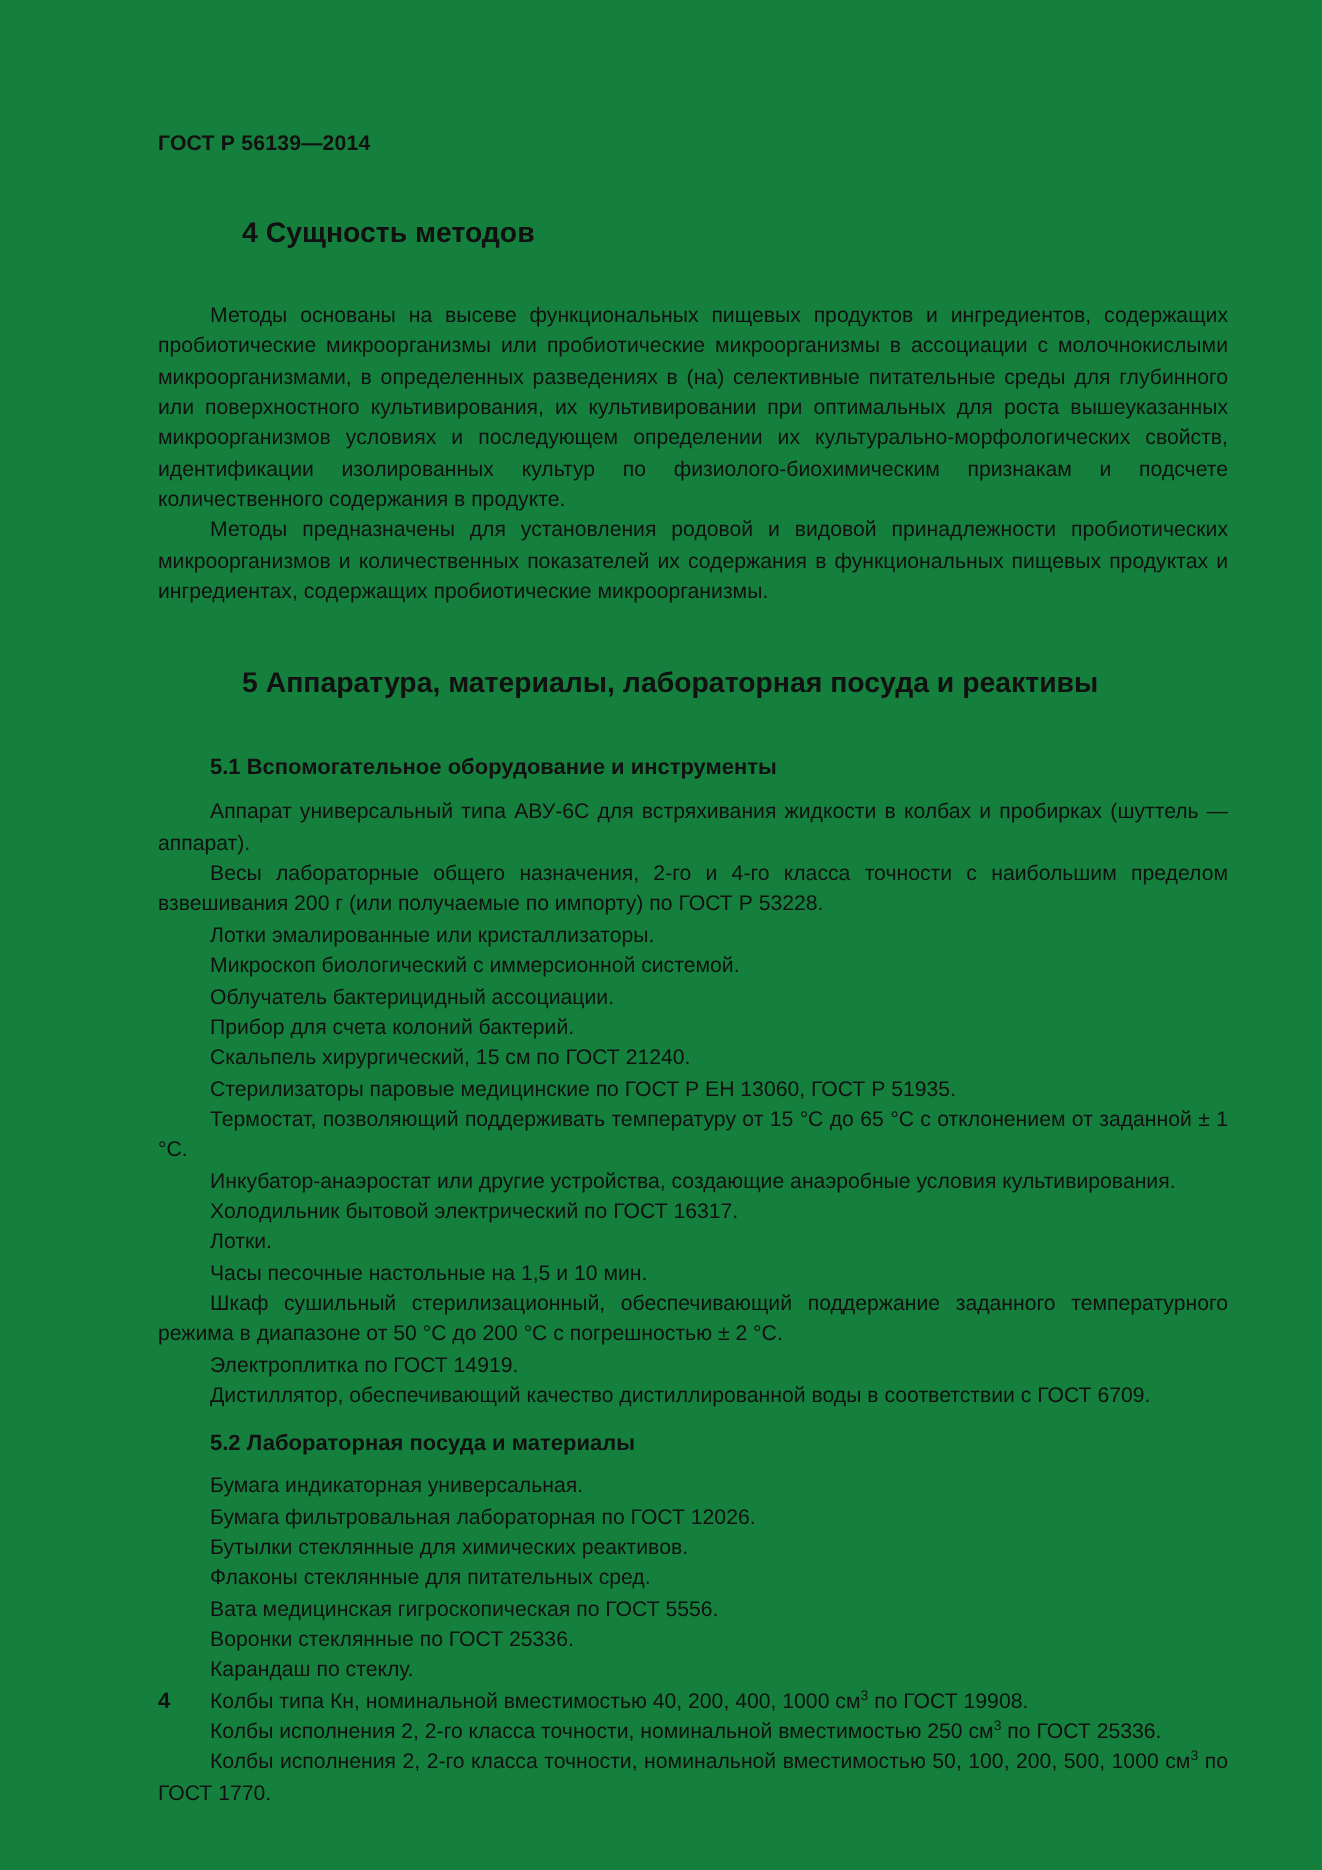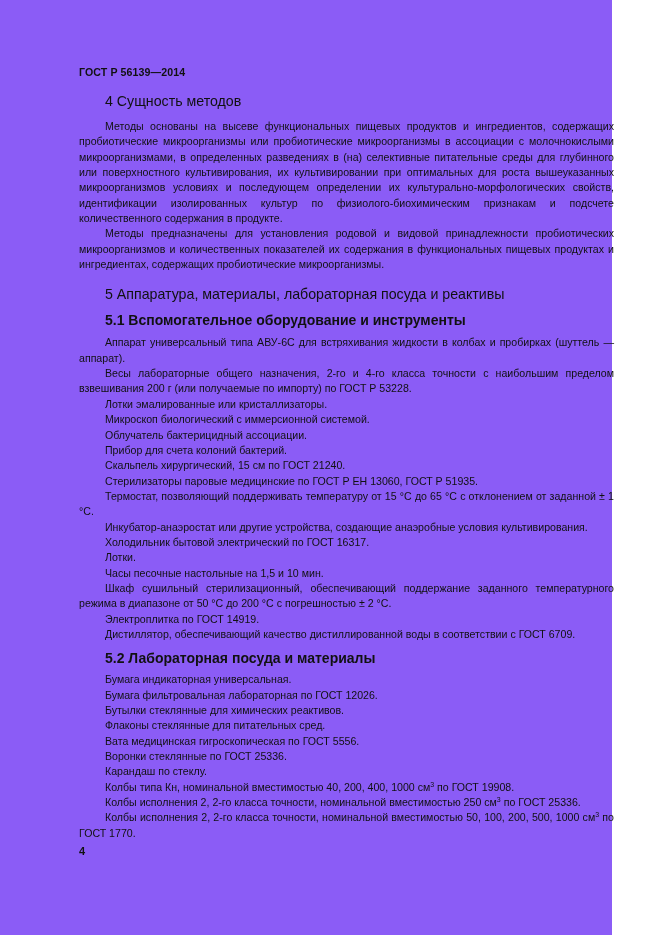--- a/index.html
+++ b/index.html
@@ -1,22 +1,22 @@
 <!DOCTYPE html>
 <html><head>
 <meta charset="utf-8">
 <style>
   html, body { margin: 0; padding: 0; background: #ffffff; }
   body { width: 661px; height: 935px; position: relative; overflow: hidden;
          font-family: "Liberation Sans", sans-serif; color: #111; }
-  .page { position: absolute; left: 0; top: 0; width: 612px; height: 935px; background: #8b5cf6; }
+  .page { position: absolute; left: 0; top: 0; width: 661px; height: 935px; background: #15803d; }
   .doc-code { position: absolute; left: 79px; top: 66px; font-size: 10.6px; font-weight: bold; letter-spacing: 0.1px; }
   .content { position: absolute; left: 79px; top: 92px; width: 535px; }
-  .h1 { font-size: 14.2px; font-weight: normal; padding-left: 26px; margin: 0; line-height: 18px; }
-  .h2 { font-size: 14px; font-weight: bold; padding-left: 26px; margin: 0; line-height: 14px; }
+  .h1 { font-size: 14.2px; font-weight: bold; padding-left: 26px; margin: 16px; line-height: 18px; }
+  .h2 { font-size: 11px; font-weight: bold; padding-left: 26px; margin: 0; line-height: 14px; }
   .p { font-size: 10.6px; line-height: 15.35px; text-align: justify; text-indent: 26px; margin: 0; }
   sup { font-size: 7px; line-height: 0; vertical-align: 4px; }
   .page-num { position: absolute; left: 79px; top: 845px; font-size: 11px; font-weight: bold; }
 </style>
 </head>
 <body>
 
 <div class="page">
   <div class="doc-code">ГОСТ Р 56139—2014</div>
 

